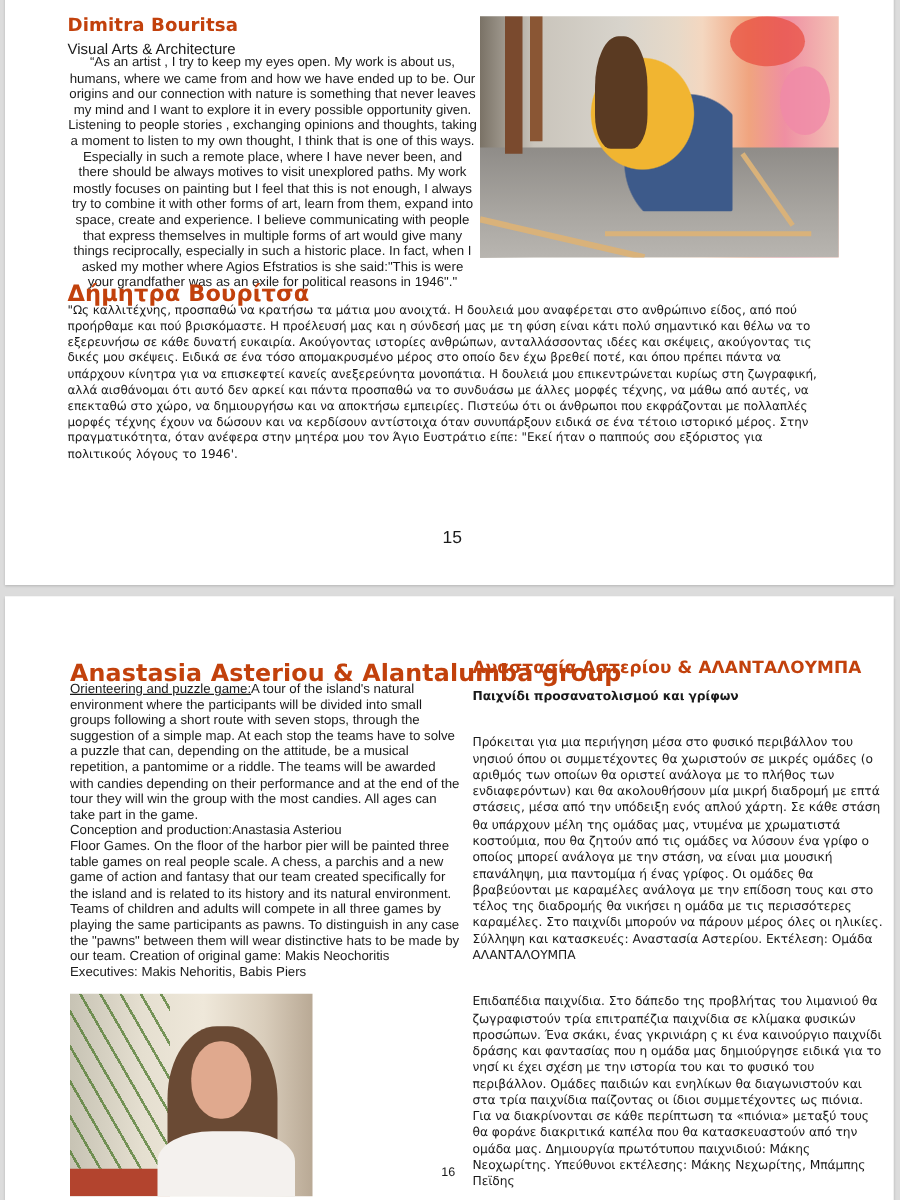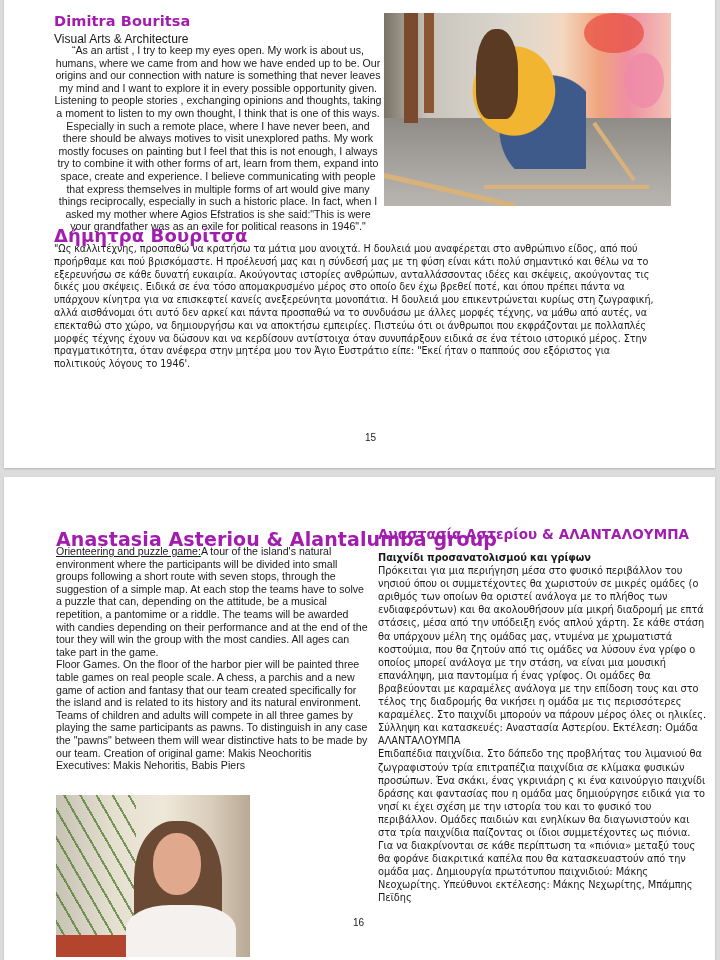--- a/index.html
+++ b/index.html
@@ -12,35 +12,35 @@
   }
   .page {
     position: absolute; left: 4px; width: 711px;
     background: #ffffff;
     box-shadow: 0 1px 2px rgba(0,0,0,0.18);
   }
   #page1 { top: -4px; height: 472px; }
   #page2 { top: 477px; height: 490px; }
 
   .title {
-    position: absolute; color: #a21caf; font-weight: bold;
+    position: absolute; color: #c2410c; font-weight: bold;
     font-family: "DejaVu Sans", sans-serif; font-size: 14.5px; letter-spacing: 0.1px;
     margin: 0; white-space: nowrap;
   }
   .txt { position: absolute; font-size: 10.6px; line-height: 12.6px; margin: 0; }
   .txt p { margin: 0; }
   .gr { font-family: "DejaVu Sans", sans-serif; font-size: 9.6px; line-height: 12.8px; letter-spacing: -0.05px; }
 
   
   #p1-title { left: 50px; top: 17px; }
   #p1-sub { left: 50px; top: 36px; font-size: 12px; position: absolute; margin:0; }
   #p1-en { left: 50px; top: 48px; width: 328px; text-align: center; }
   #p1-gr-title { left: 50px; top: 229px; font-size: 18px; }
   #p1-gr { left: 50px; top: 247px; width: 600px; }
-  #p1-num { position: absolute; left: 349px; top: 424px; font-size: 10px; margin:12px; }
+  #p1-num { position: absolute; left: 349px; top: 424px; font-size: 14px; margin:1px; }
 
   .photo { position: absolute; overflow: hidden; }
   #p1-photo { left: 380px; top: 17px; width: 287px; height: 193px;
     background: linear-gradient(90deg, #7a7266 0%, #c9c4bb 15%, #d8d4cc 40%, #e7d9c8 55%, #f4d7c0 62%, #f0a47f 75%, #ef8fa2 85%, #f3c2b5 100%); }
   #p1-photo .floor { position:absolute; left:0; right:0; bottom:0; height:88px;
     background: linear-gradient(180deg,#8f8c88,#a9a6a1 60%,#b8b5b0); }
   #p1-photo .easel { position:absolute; left:20px; top:0; width:14px; height:110px; background:#7a4a2e; }
   #p1-photo .easel2 { position:absolute; left:40px; top:0; width:10px; height:100px; background:#8a5634; }
   #p1-photo .person { position:absolute; left:82px; top:26px; width:120px; height:130px;
     background: radial-gradient(ellipse at 40% 40%, #f1b531 0 40%, transparent 41%),
@@ -51,23 +51,23 @@
   #p1-photo .frame3 { position:absolute; left:208px; top:110px; width:4px; height:70px; background:#d9b27a; transform: rotate(-35deg); transform-origin: top; }
   #p1-photo .blob1 { position:absolute; left:200px; top:0; width:60px; height:40px; border-radius:50%; background:#e84a3c; opacity:0.7; }
   #p1-photo .blob2 { position:absolute; left:240px; top:40px; width:40px; height:55px; border-radius:50%; background:#f08aa8; opacity:0.8; }
 
   
   #p2-title { left: 52px; top: 51px; font-size: 19px; }
   #p2-en { left: 52px; top: 68px; width: 314px; }
   #p2-en .u { text-decoration: underline; }
   #p2-gr-title { left: 374px; top: 49px; font-size: 13.5px; }
   #p2-gr { left: 374px; top: 69px; width: 330px; font-size: 9.8px; line-height: 13.1px; }
-  #p2-gr p.gap { margin-top: 0; }
+  #p2-gr p.gap { margin-top: 24px; }
   #p2-gr p.gap2 { margin-top: 5px; font-weight: bold; }
-  #p2-num { position: absolute; left: 349px; top: 440px; font-size: 10px; margin:0; }
+  #p2-num { position: absolute; left: 349px; top: 456px; font-size: 10px; margin:0; }
   #p2-photo { left: 52px; top: 318px; width: 194px; height: 162px;
     background: linear-gradient(90deg,#c7c3b4 0%,#e5dfd0 30%,#efe8da 55%,#d9cdbb 80%,#b9a995 100%); }
   #p2-photo .plant { position:absolute; left:0; top:0; width:80px; height:140px;
     background: repeating-linear-gradient(60deg, transparent 0 6px, #4f7a2e 6px 8px, transparent 8px 14px); opacity:0.75; }
   #p2-photo .sofa { position:absolute; left:0; bottom:0; width:80px; height:22px; background:#b3442e; }
   #p2-photo .hairP { position:absolute; left:78px; top:26px; width:88px; height:128px; border-radius:45% 45% 25% 25%; background:#6a4a34; }
   #p2-photo .face { position:absolute; left:97px; top:38px; width:48px; height:62px; border-radius:48%; background:#e0a98e; }
   #p2-photo .shirt { position:absolute; left:70px; top:110px; width:110px; height:60px; border-radius:40% 40% 0 0; background:#f4f1ee; }
 </style>
 </head>
@@ -98,20 +98,21 @@
     <p>"Ως καλλιτέχνης, προσπαθώ να κρατήσω τα μάτια μου ανοιχτά. Η δουλειά  μου αναφέρεται στο ανθρώπινο είδος, από πού προήρθαμε και πού βρισκόμαστε. Η προέλευσή μας και η σύνδεσή μας με τη φύση είναι κάτι πολύ σημαντικό και θέλω να το εξερευνήσω σε κάθε δυνατή ευκαιρία. Ακούγοντας ιστορίες ανθρώπων, ανταλλάσσοντας ιδέες και σκέψεις, ακούγοντας τις δικές μου σκέψεις. Ειδικά σε ένα τόσο απομακρυσμένο μέρος στο οποίο δεν έχω βρεθεί ποτέ, και όπου πρέπει πάντα να υπάρχουν κίνητρα για να επισκεφτεί κανείς ανεξερεύνητα μονοπάτια. Η δουλειά μου επικεντρώνεται κυρίως στη ζωγραφική, αλλά αισθάνομαι ότι αυτό δεν αρκεί και πάντα προσπαθώ να το συνδυάσω με άλλες μορφές τέχνης, να μάθω από αυτές, να επεκταθώ στο χώρο, να δημιουργήσω και να αποκτήσω εμπειρίες. Πιστεύω ότι οι άνθρωποι που εκφράζονται με πολλαπλές μορφές τέχνης έχουν να δώσουν και να κερδίσουν αντίστοιχα όταν συνυπάρξουν ειδικά σε ένα τέτοιο ιστορικό μέρος. Στην πραγματικότητα, όταν ανέφερα στην μητέρα μου τον  Άγιο Ευστράτιο είπε: "Εκεί ήταν ο παππούς σου εξόριστος για πολιτικούς λόγους το 1946'.</p>
   </div>
 
   <p id="p1-num">15</p>
 </div>
 
 <div class="page" id="page2">
   <h1 class="title" id="p2-title">Anastasia Asteriou &amp; Alantalumba group</h1>
   <div class="txt" id="p2-en">
     <p><span class="u">Orienteering and puzzle game:</span><span>A tour of the island's natural environment where the participants will be divided into small groups following a short route with seven stops, through the suggestion of a simple map. At each stop the teams have to solve a puzzle that can, depending on the attitude, be a musical repetition, a pantomime or a riddle. The teams will be awarded with candies depending on their performance and at the end of the tour they will win the group with the most candies. All ages can take part in the game.</span></p>
+    <p>Conception and production:Anastasia Asteriou</p>
     <p>Floor Games. On the floor of the harbor pier will be painted three table games on real people scale. A chess, a parchis and a new game of action and fantasy that our team created specifically for the island and is related to its history and its natural environment. Teams of children and adults will compete in all three games by playing the same participants as pawns. To distinguish in any case the "pawns" between them will wear distinctive hats to be made by our team. Creation of original game: Makis Neochoritis</p>
     <p>Executives: Makis Nehoritis, Babis Piers</p>
   </div>
 
   <div class="photo" id="p2-photo" title="Portrait of a smiling woman with long hair in a white blouse next to a plant">
     <div class="plant"></div>
       <div class="sofa"></div>
     <div class="hairP"></div>
       <div class="face"></div>
       <div class="shirt"></div>

